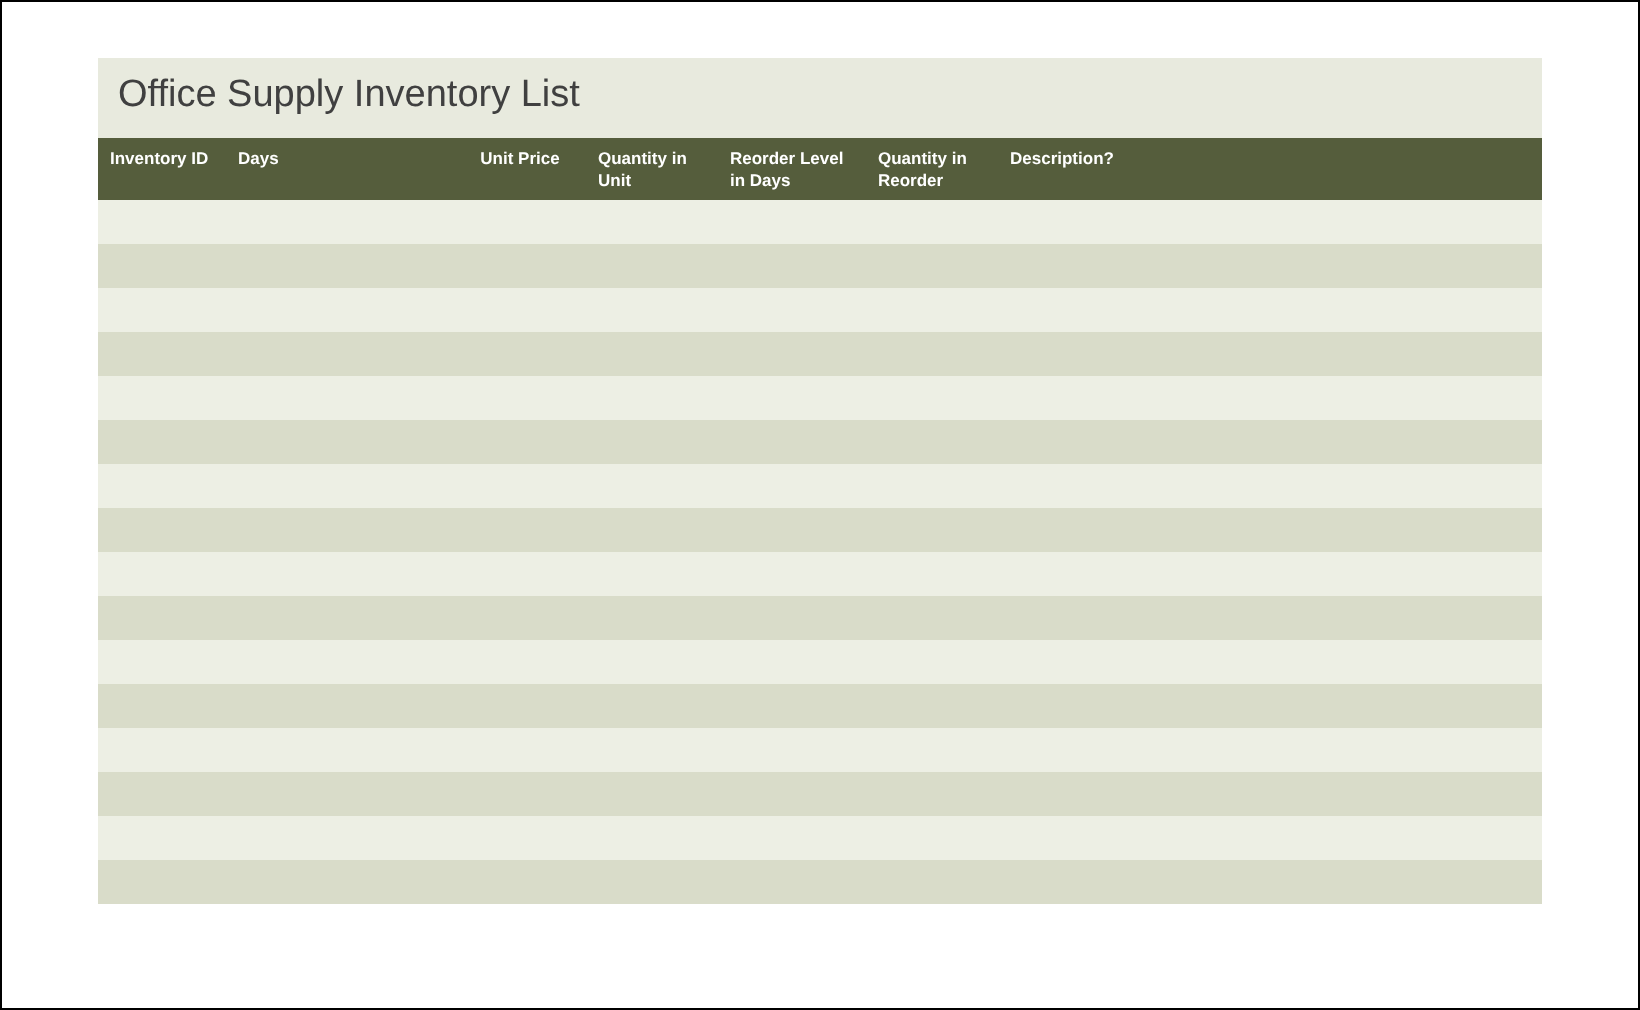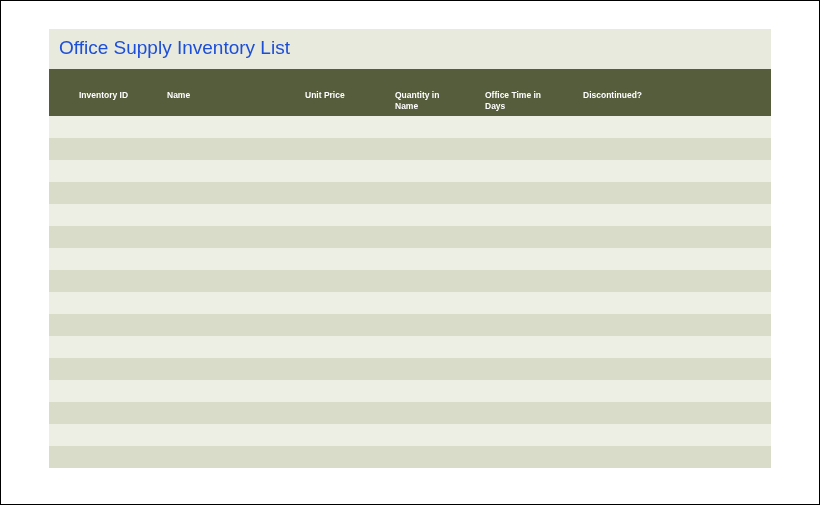--- a/index.html
+++ b/index.html
@@ -13,74 +13,74 @@
     }
     .sheet {
       width: 100%;
     }
     .title-row {
       background: #e8eade;
       padding: 8px 10px 10px 10px;
     }
     .title-row span {
       font-size: 19px;
-      color: #1d4ed8;
+      color: #404040;
       font-weight: normal;
     }
     .header-row {
       display: flex;
       background: #555d3c;
       color: #fff;
       font-size: 8.5px;
       font-weight: bold;
     }
     .header-cell {
-      padding: 21px 6px 5px 6px;
+      padding: 5px 6px 5px 6px;
       line-height: 1.25;
-      margin-left: 24px;
     }
     .data-row {
       display: flex;
       height: 22px;
     }
     .data-row:nth-child(odd) { background: #edefe4; }
     .data-row:nth-child(even) { background: #d9dcc9; }
     .data-cell {
       font-size: 9px;
       color: #333;
       padding: 4px 6px;
     }
     
     .c0 { width: 64px; }
     .c1 { width: 114px; }
     .c2 { width: 152px; }
-    .c3 { width: 66px; }
+    .c3 { width: 66px; text-align: center; }
     .c4 { width: 66px; }
     .c5 { width: 60px; }
     .c6 { width: 74px; }
     .c7 { width: 66px; }
     .c8 { width: 70px; }
   </style>
 </head>
 <body>
 
 <div class="outer-frame">
   <div class="sheet">
 
     <div class="title-row">
       <span>Office Supply Inventory List</span>
     </div>
 
     <div class="header-row">
       <div class="header-cell c0">Inventory ID</div>
-      <div class="header-cell c1">Name</div>
+      <div class="header-cell c1">Days</div>
       <div class="header-cell c3">Unit Price</div>
-      <div class="header-cell c4">Quantity in Name</div>
-      <div class="header-cell c6">Office Time in Days</div>
-      <div class="header-cell c8">Discontinued?</div>
+      <div class="header-cell c4">Quantity in Unit</div>
+      <div class="header-cell c6">Reorder Level in Days</div>
+      <div class="header-cell c7">Quantity in Reorder</div>
+      <div class="header-cell c8">Description?</div>
     </div>
 
     <div class="data-body">
         <div class="data-row">
           <div class="data-cell c0"></div>
           <div class="data-cell c1"></div>
           <div class="data-cell c2"></div>
           <div class="data-cell c3"></div>
           <div class="data-cell c4"></div>
           <div class="data-cell c5"></div>

